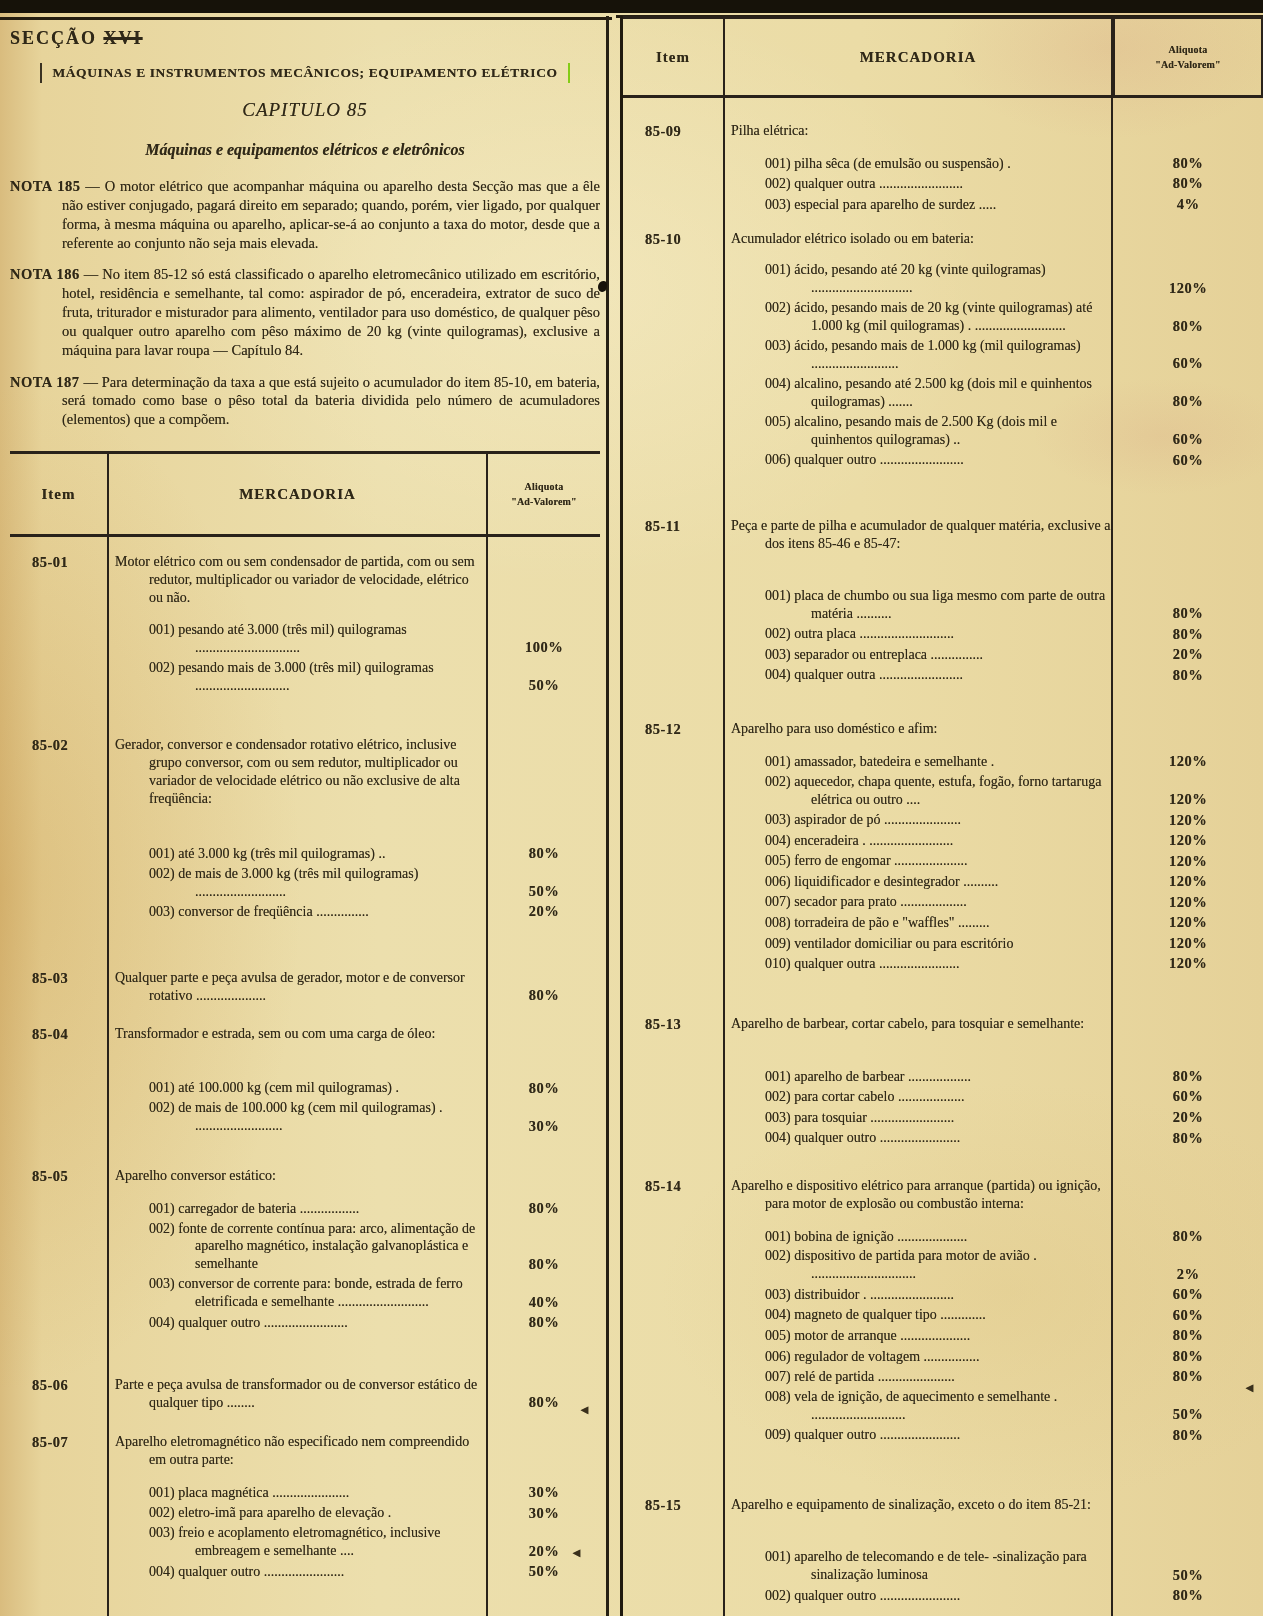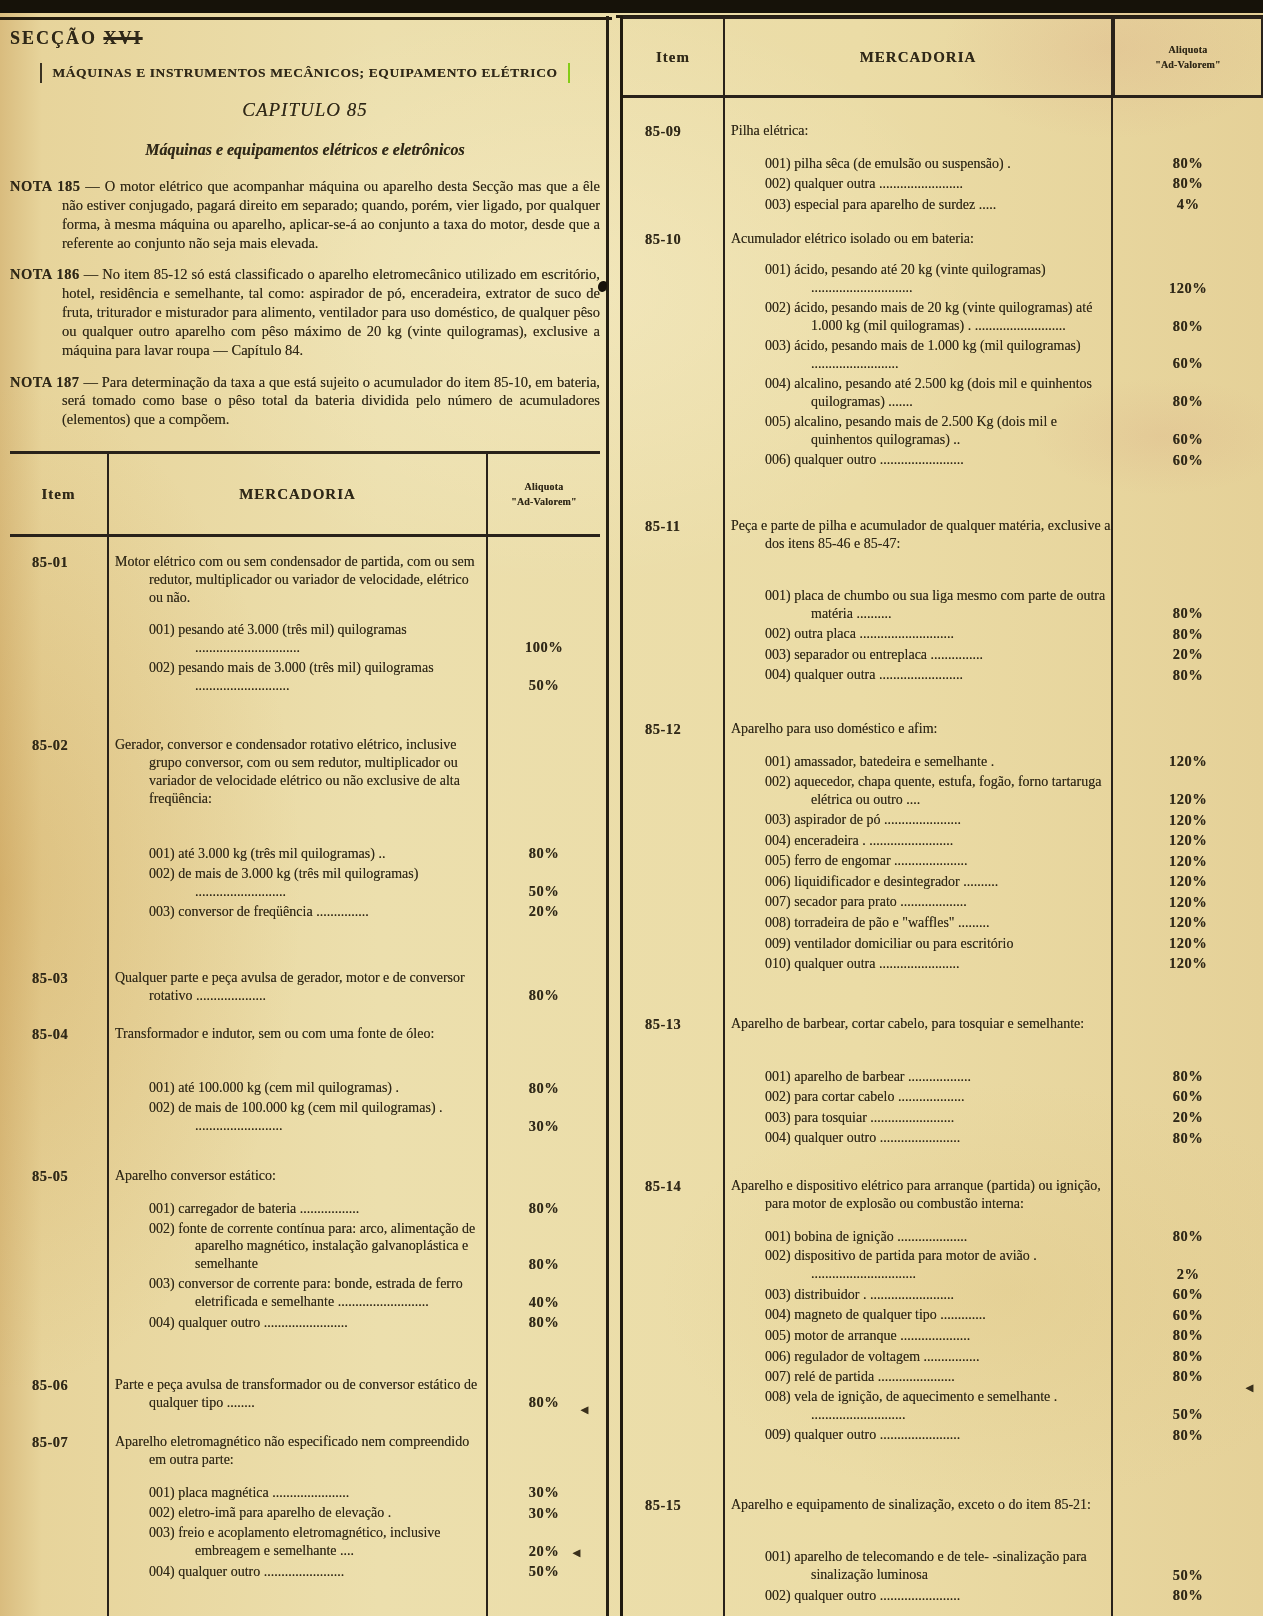--- a/index.html
+++ b/index.html
@@ -183,21 +183,21 @@
             <div class="sub hd">
               <div class="txt hd-txt">Qualquer parte e peça avulsa de gerador, motor e de conversor rotativo ....................</div>
               <div class="rate">80%</div>
             </div>
           </div>
         </div>
         <div class="item-row">
           <div class="code">85-04</div>
           <div class="content">
             <div class="sub hd">
-              <div class="txt hd-txt">Transformador e indutor, sem ou com uma fonte de óleo:</div>
+              <div class="txt hd-txt">Transformador e estrada, sem ou com uma carga de óleo:</div>
               <div class="rate"></div>
             </div>
             <div class="subs">
               <div class="sub">
                 <div class="txt sub-txt">001) até 100.000 kg (cem mil quilogramas) .</div>
                 <div class="rate">80%</div>
               </div>
               <div class="sub">
                 <div class="txt sub-txt">002) de mais de 100.000 kg (cem mil quilogramas) . .........................</div>
                 <div class="rate">30%</div>

